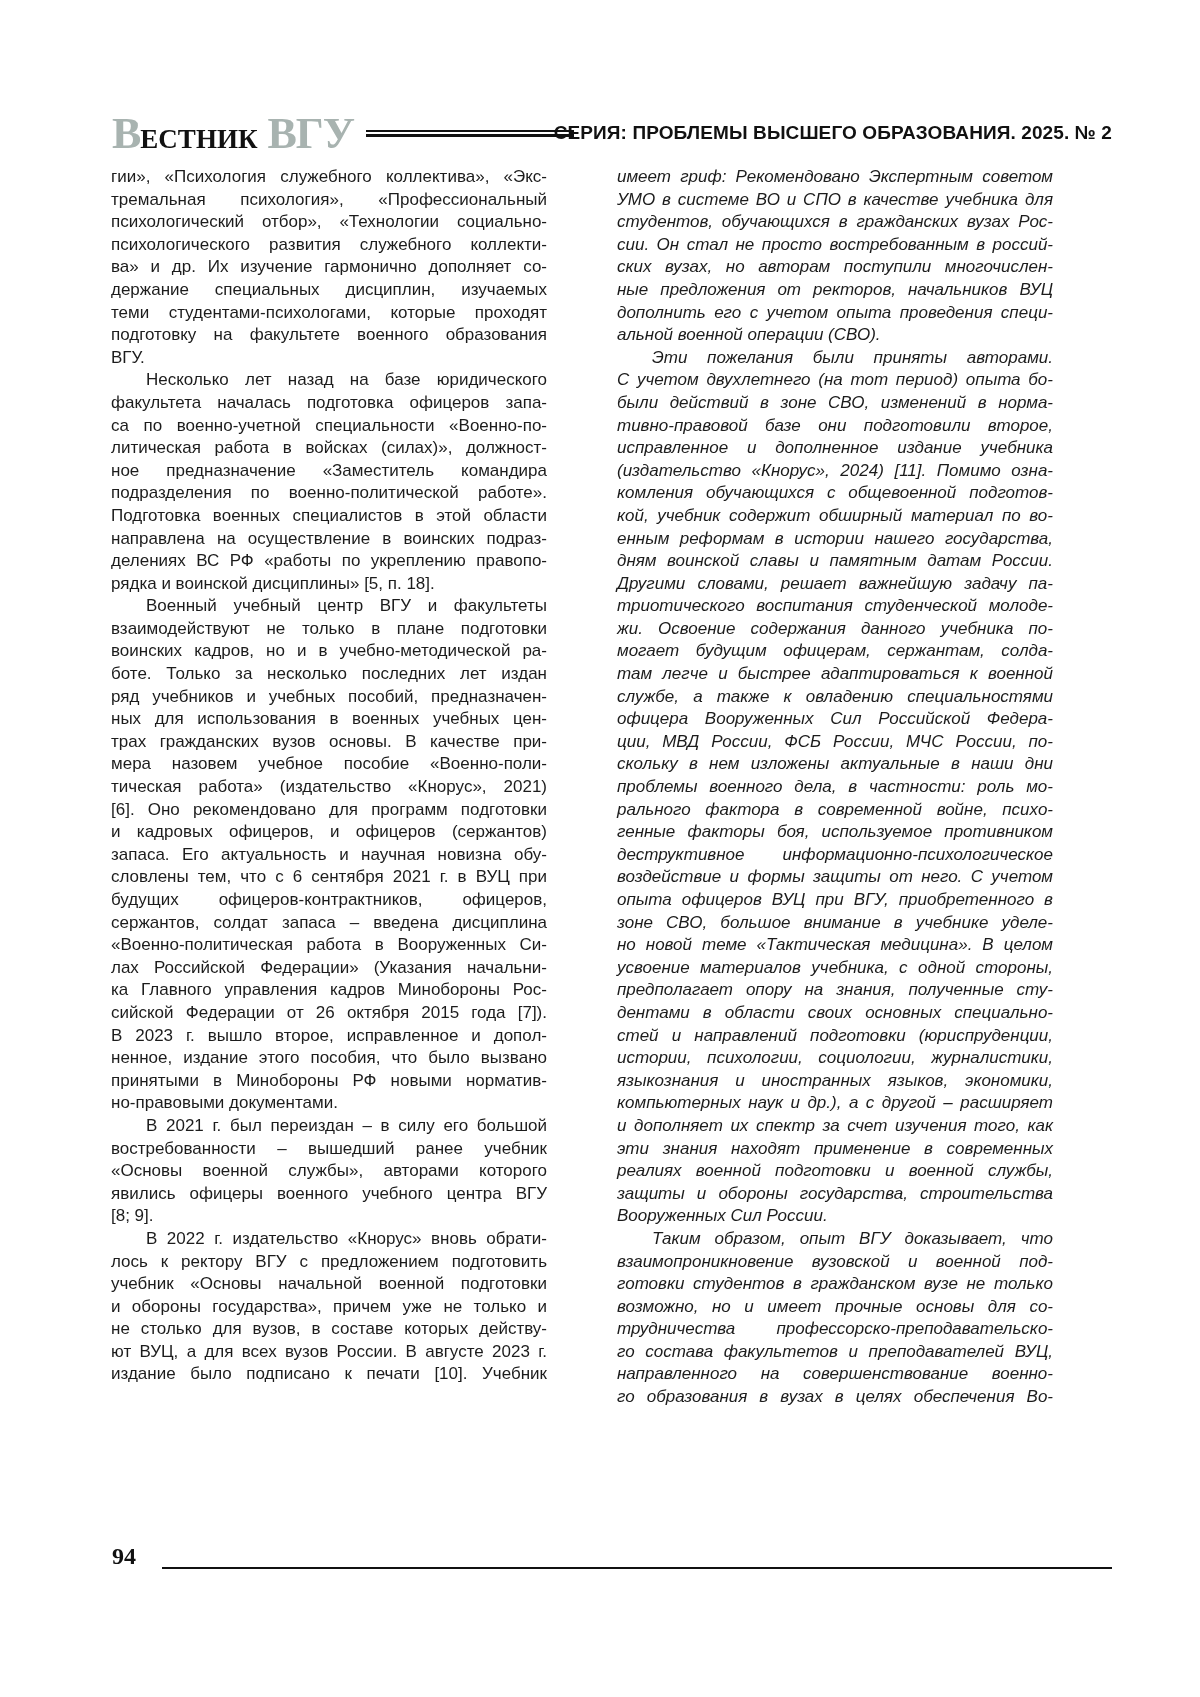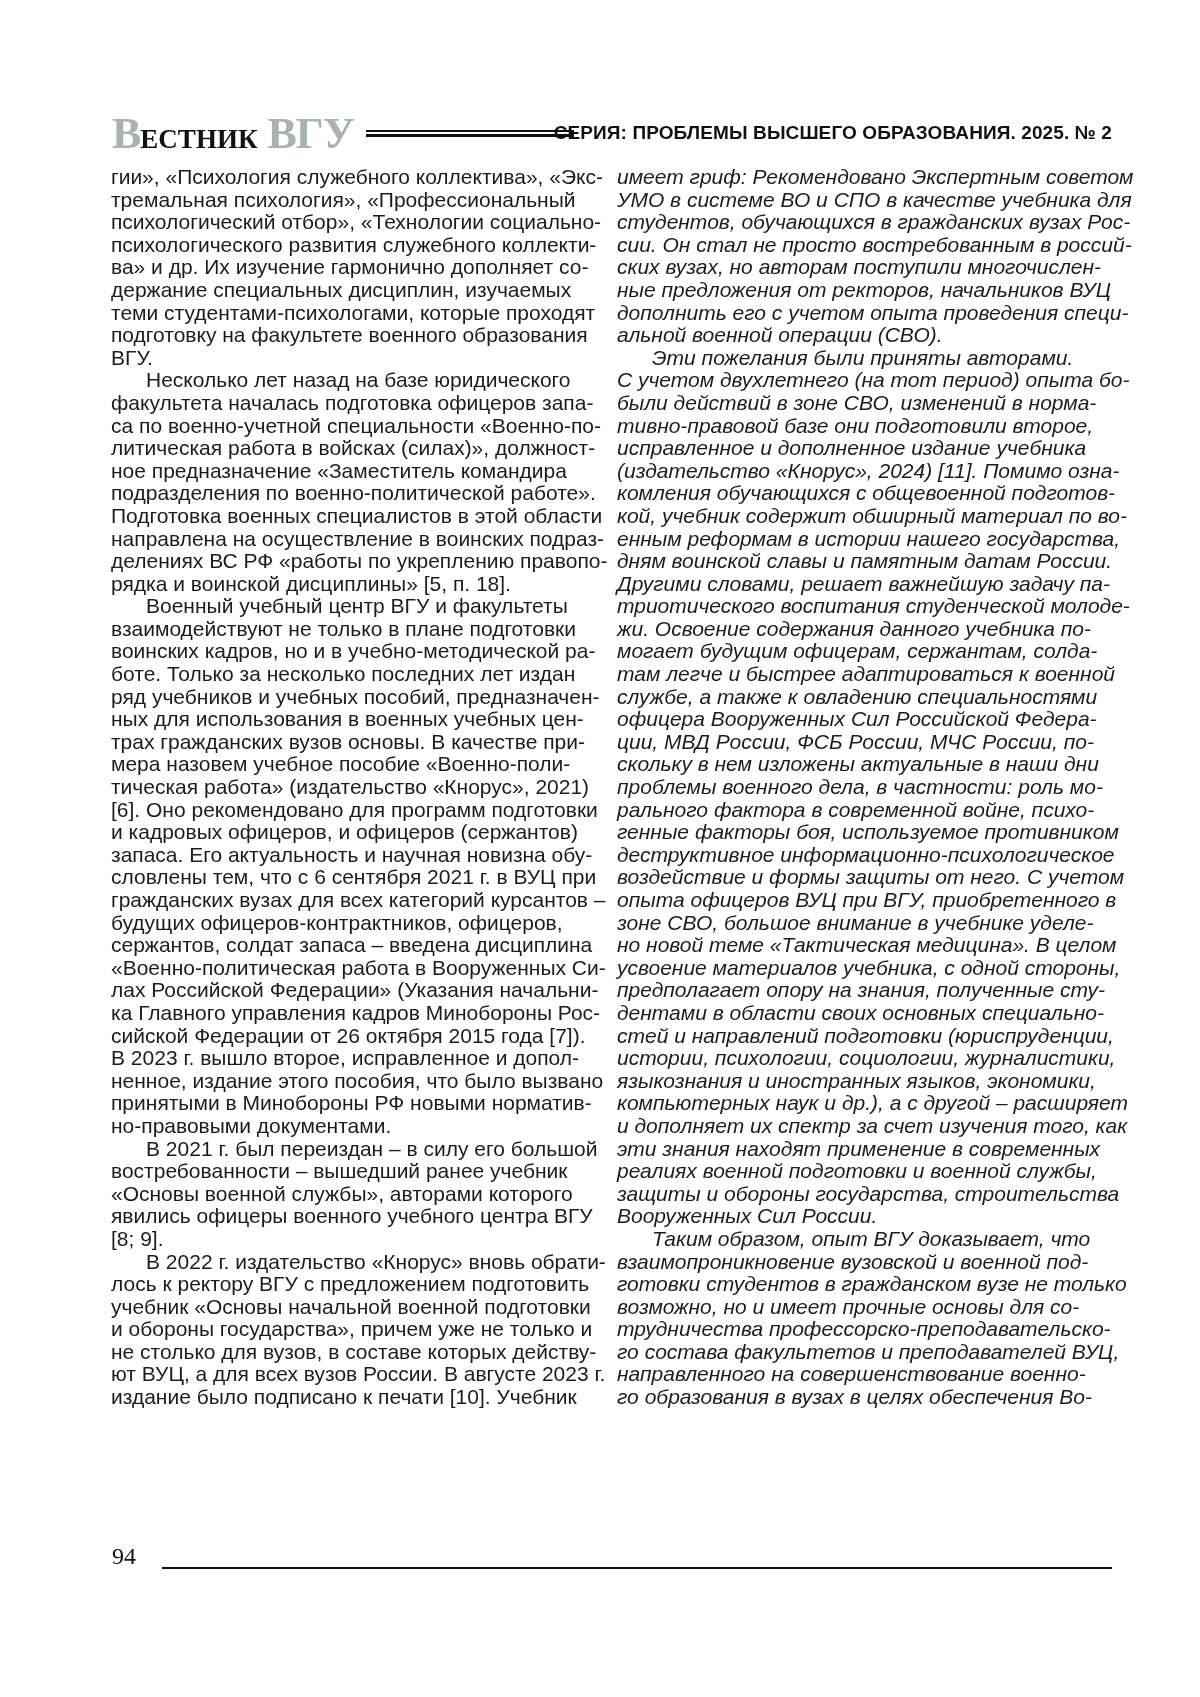--- a/index.html
+++ b/index.html
@@ -6,27 +6,27 @@
     body { width: 1200px; height: 1697px; position: relative; overflow: hidden; color: #1a1a1a; }
     .header { position: absolute; left: 112px; top: 100px; width: 1000px; height: 46px; }
     .masthead { position: absolute; left: 0; top: 12px; font-family: "Liberation Serif", "DejaVu Serif", serif; font-weight: bold; white-space: nowrap; line-height: 1; }
     .mh-cap { font-size: 44px; color: #a8b3b0; letter-spacing: -1px; }
     .mh-small { font-size: 27px; color: #111; letter-spacing: 0px; }
     .mh-vgu { font-size: 44px; color: #a8b3b0; letter-spacing: -1px; margin-left: 10px; }
     .rules { position: absolute; left: 254px; top: 30px; width: 208px; }
     .rule-thin { height: 2px; background: #111; margin-bottom: 2px; }
     .rule-thick { height: 3px; background: #111; }
     .series { position: absolute; right: 0; top: 22px; font-family: "Liberation Sans", "DejaVu Sans", sans-serif; font-weight: bold; font-size: 19px; color: #111; white-space: nowrap; letter-spacing: 0.1px; }
-    .col { position: absolute; top: 166px; width: 436px; font-family: "Liberation Sans", "DejaVu Sans", sans-serif; font-size: 21px; line-height: 22.6px; text-align: justify; hyphens: none; color: #1c1c1c; }
+    .col { position: absolute; top: 166px; width: 436px; font-family: "Liberation Sans", "DejaVu Sans", sans-serif; font-size: 17px; line-height: 22.6px; text-align: justify; hyphens: none; color: #1c1c1c; }
     .col-left { left: 111px; }
     .col-right { left: 617px; font-style: italic; }
     .col .ln { display: block; text-align: justify; text-align-last: justify; white-space: nowrap; }
     .col .ln.last { text-align-last: left; }
     .footer { position: absolute; left: 112px; top: 1543px; width: 1000px; height: 40px; }
-    .page-number { position: absolute; left: 0; top: 0; font-family: "Liberation Serif", "DejaVu Serif", serif; font-weight: normal; font-size: 24px; color: #111; }
+    .page-number { position: absolute; left: 0; top: 0; font-family: "Liberation Serif", "DejaVu Serif", serif; font-weight: bold; font-size: 24px; color: #111; }
     .footer-rule { position: absolute; left: 50px; top: 24px; width: 950px; height: 2px; background: #111; }
   </style>
 </head>
 <body>
 
 <div class="header">
   <div class="masthead">
     <span class="mh-cap">В</span><span class="mh-small">ЕСТНИК</span><span class="mh-vgu">ВГУ</span>
   </div>
   <div class="rules">
@@ -62,21 +62,20 @@
     <span class="ln">боте. Только за несколько последних лет издан</span>
     <span class="ln">ряд учебников и учебных пособий, предназначен-</span>
     <span class="ln">ных для использования в военных учебных цен-</span>
     <span class="ln">трах гражданских вузов основы. В качестве при-</span>
     <span class="ln">мера назовем учебное пособие «Военно-поли-</span>
     <span class="ln">тическая работа» (издательство «Кнорус», 2021)</span>
     <span class="ln">[6]. Оно рекомендовано для программ подготовки</span>
     <span class="ln">и кадровых офицеров, и офицеров (сержантов)</span>
     <span class="ln">запаса. Его актуальность и научная новизна обу-</span>
     <span class="ln">словлены тем, что с 6 сентября 2021 г. в ВУЦ при</span>
-    <span class="ln">гражданских вузах для всех категорий курсантов –</span>
     <span class="ln">будущих офицеров-контрактников, офицеров,</span>
     <span class="ln">сержантов, солдат запаса – введена дисциплина</span>
     <span class="ln">«Военно-политическая работа в Вооруженных Си-</span>
     <span class="ln">лах Российской Федерации» (Указания начальни-</span>
     <span class="ln">ка Главного управления кадров Минобороны Рос-</span>
     <span class="ln">сийской Федерации от 26 октября 2015 года [7]).</span>
     <span class="ln">В 2023 г. вышло второе, исправленное и допол-</span>
     <span class="ln">ненное, издание этого пособия, что было вызвано</span>
     <span class="ln">принятыми в Минобороны РФ новыми норматив-</span>
     <span class="ln last">но-правовыми документами.</span>

